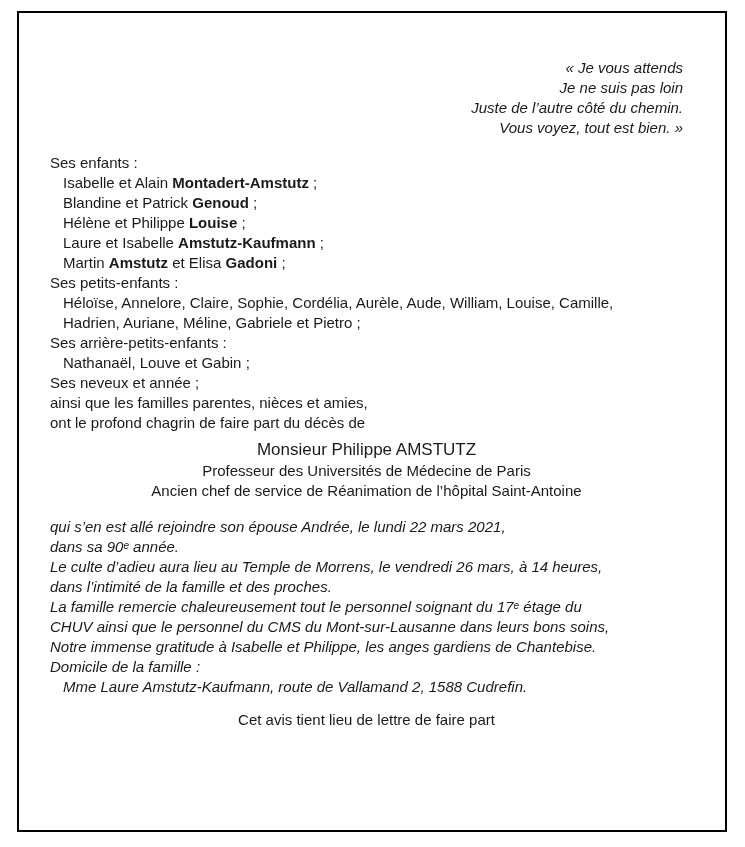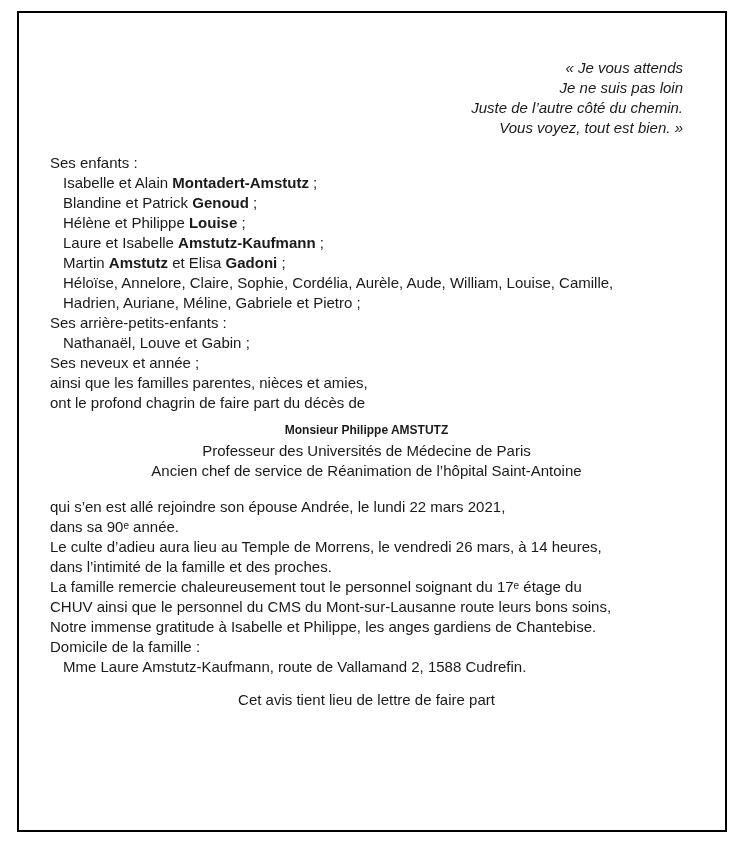--- a/index.html
+++ b/index.html
@@ -25,28 +25,28 @@
     text-align: right;
     font-style: italic;
     margin-bottom: 15px;
   }
   .bold { font-weight: 700; margin-top: 46px; }
   .deceased {
     text-align: center;
     margin-top: 6px;
   }
   .deceased-name {
-    font-size: 12px;
-    font-weight: 700;
+    font-size: 17px;
+    font-weight: 400;
     line-height: 22px;
   }
   .deceased-title {
     font-weight: 400;
   }
-  .details { margin-top: 16px; }
+  .details { margin-top: 16px; font-style: italic; }
   .footer {
     text-align: center;
     margin-top: 13px;
   }
   sup {
     font-size: 10px;
     line-height: 0;
     position: relative;
     top: -0.35em;
     vertical-align: baseline;
@@ -66,20 +66,21 @@
 
   <div>
     <div class="line">Ses enfants :</div>
 
     <div class="line indent"><span>Isabelle et Alain </span><span class="bold">Montadert-Amstutz</span><span> ;</span><span class="bold"></span><span></span></div>
     <div class="line indent"><span>Blandine et Patrick </span><span class="bold">Genoud</span><span> ;</span><span class="bold"></span><span></span></div>
     <div class="line indent"><span>Hélène et Philippe </span><span class="bold">Louise</span><span> ;</span><span class="bold"></span><span></span></div>
     <div class="line indent"><span>Laure et Isabelle </span><span class="bold">Amstutz-Kaufmann</span><span> ;</span><span class="bold"></span><span></span></div>
     <div class="line indent"><span>Martin </span><span class="bold">Amstutz</span><span> et Elisa </span><span class="bold">Gadoni</span><span> ;</span></div>
 
+    <div class="line">Ses petits-enfants :</div>
     <div class="line indent">Héloïse, Annelore, Claire, Sophie, Cordélia, Aurèle, Aude, William, Louise, Camille,</div>
     <div class="line indent">Hadrien, Auriane, Méline, Gabriele et Pietro ;</div>
 
     <div class="line">Ses arrière-petits-enfants :</div>
     <div class="line indent">Nathanaël, Louve et Gabin ;</div>
 
     <div class="line">Ses neveux et année ;</div>
     <div class="line">ainsi que les familles parentes, nièces et amies,</div>
     <div class="line">ont le profond chagrin de faire part du décès de</div>
   </div>
@@ -89,21 +90,21 @@
     <div class="deceased-title">Professeur des Universités de Médecine de Paris</div>
     <div class="deceased-title">Ancien chef de service de Réanimation de l’hôpital Saint-Antoine</div>
   </div>
 
   <div class="details">
     <div class="line">qui s’en est allé rejoindre son épouse Andrée, le lundi 22 mars 2021,</div>
     <div class="line"><span>dans sa 90</span><sup>e</sup><span> année.</span></div>
     <div class="line">Le culte d’adieu aura lieu au Temple de Morrens, le vendredi 26 mars, à 14 heures,</div>
     <div class="line">dans l’intimité de la famille et des proches.</div>
     <div class="line"><span>La famille remercie chaleureusement tout le personnel soignant du 17</span><sup>e</sup><span> étage du</span></div>
-    <div class="line">CHUV ainsi que le personnel du CMS du Mont-sur-Lausanne route leurs bons soins,</div>
+    <div class="line">CHUV ainsi que le personnel du CMS du Mont-sur-Lausanne dans leurs bons soins,</div>
     <div class="line">Notre immense gratitude à Isabelle et Philippe, les anges gardiens de Chantebise.</div>
     <div class="line">Domicile de la famille :</div>
     <div class="line indent">Mme Laure Amstutz-Kaufmann, route de Vallamand 2, 1588 Cudrefin.</div>
   </div>
 
   <div class="footer">Cet avis tient lieu de lettre de faire part</div>
 
 </div>
 
 </body></html>

